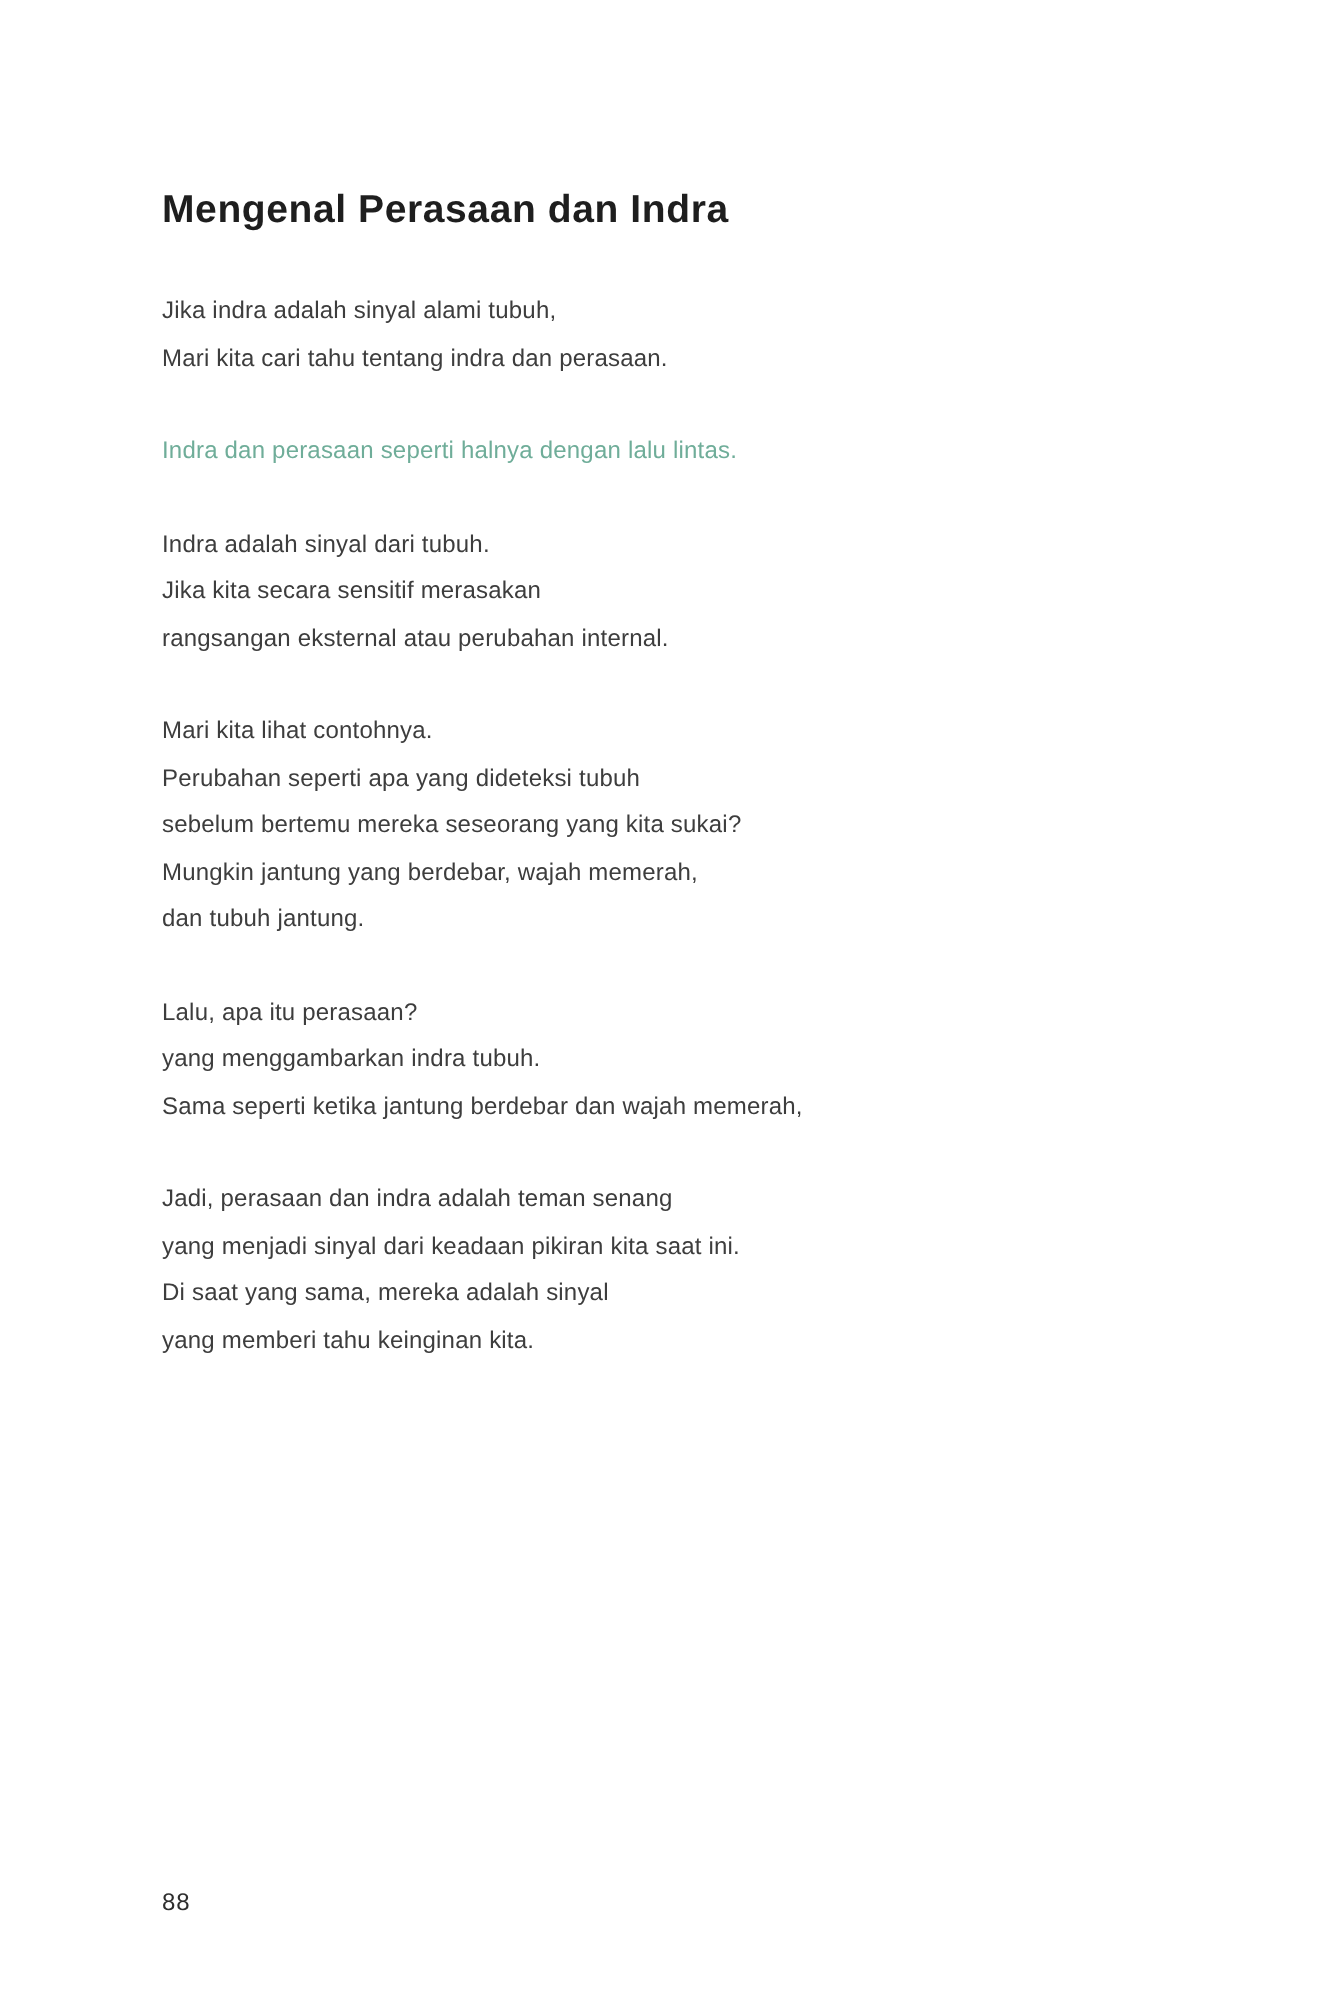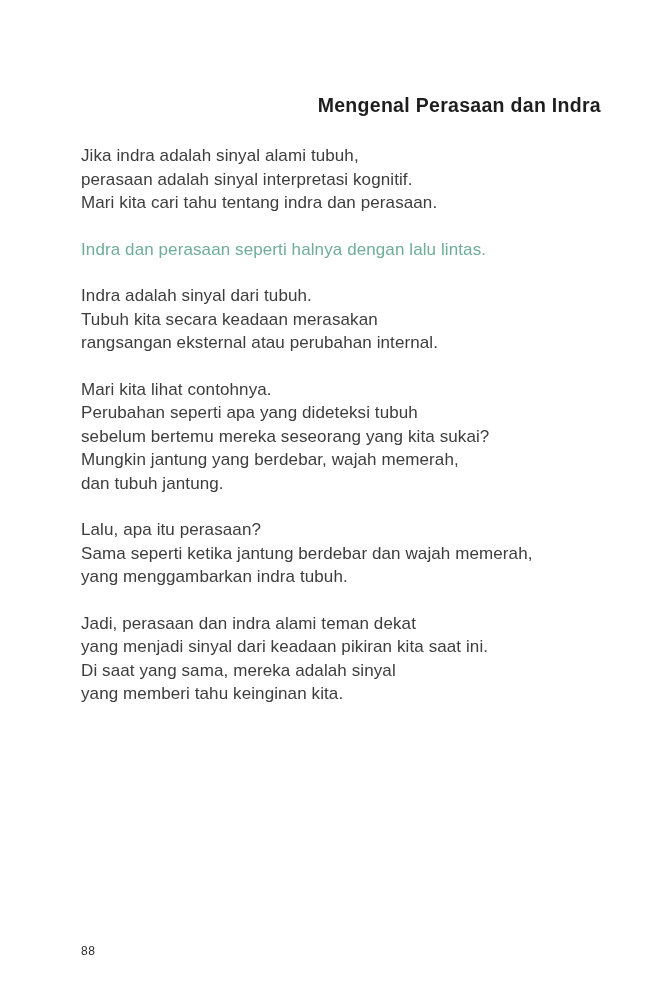--- a/index.html
+++ b/index.html
@@ -21,25 +21,24 @@
     top: 93px;
     width: 520px;
   }
   .title {
     margin: 0 0 26px 0;
     font-size: 19.5px;
     font-weight: 700;
     letter-spacing: 0.3px;
     color: #1e1e1e;
     line-height: 25px;
-    text-align: right;
   }
   .para {
     margin: 0 0 23px 0;
-    font-size: 17px;
+    font-size: 12px;
     line-height: 23.5px;
     color: #3d3d3d;
     letter-spacing: 0.1px;
   }
   .para .line {
     display: block;
     white-space: nowrap;
   }
   .para.accent {
     color: #6fad99;
@@ -56,50 +55,49 @@
 </head>
 <body>
 
 <div class="page">
   <div class="content">
 
     <h1 class="title">Mengenal Perasaan dan Indra</h1>
 
     <p class="para">
       <span class="line">Jika indra adalah sinyal alami tubuh,</span>
-      <span class="line">perasaan adalah sinyal interpretasi kognitif.</span>
       <span class="line">Mari kita cari tahu tentang indra dan perasaan.</span>
     </p>
 
     <p class="para accent">
       <span class="line">Indra dan perasaan seperti halnya dengan lalu lintas.</span>
     </p>
 
     <p class="para">
       <span class="line">Indra adalah sinyal dari tubuh.</span>
-      <span class="line">Tubuh kita secara keadaan merasakan</span>
+      <span class="line">Jika kita secara sensitif merasakan</span>
       <span class="line">rangsangan eksternal atau perubahan internal.</span>
     </p>
 
     <p class="para">
       <span class="line">Mari kita lihat contohnya.</span>
       <span class="line">Perubahan seperti apa yang dideteksi tubuh</span>
       <span class="line">sebelum bertemu mereka seseorang yang kita sukai?</span>
       <span class="line">Mungkin jantung yang berdebar, wajah memerah,</span>
       <span class="line">dan tubuh jantung.</span>
     </p>
 
     <p class="para">
       <span class="line">Lalu, apa itu perasaan?</span>
+      <span class="line">yang menggambarkan indra tubuh.</span>
       <span class="line">Sama seperti ketika jantung berdebar dan wajah memerah,</span>
-      <span class="line">yang menggambarkan indra tubuh.</span>
     </p>
 
     <p class="para">
-      <span class="line">Jadi, perasaan dan indra alami teman dekat</span>
+      <span class="line">Jadi, perasaan dan indra adalah teman senang</span>
       <span class="line">yang menjadi sinyal dari keadaan pikiran kita saat ini.</span>
       <span class="line">Di saat yang sama, mereka adalah sinyal</span>
       <span class="line">yang memberi tahu keinginan kita.</span>
     </p>
 
   </div>
 
   <div class="page-number">88</div>
 </div>
 

